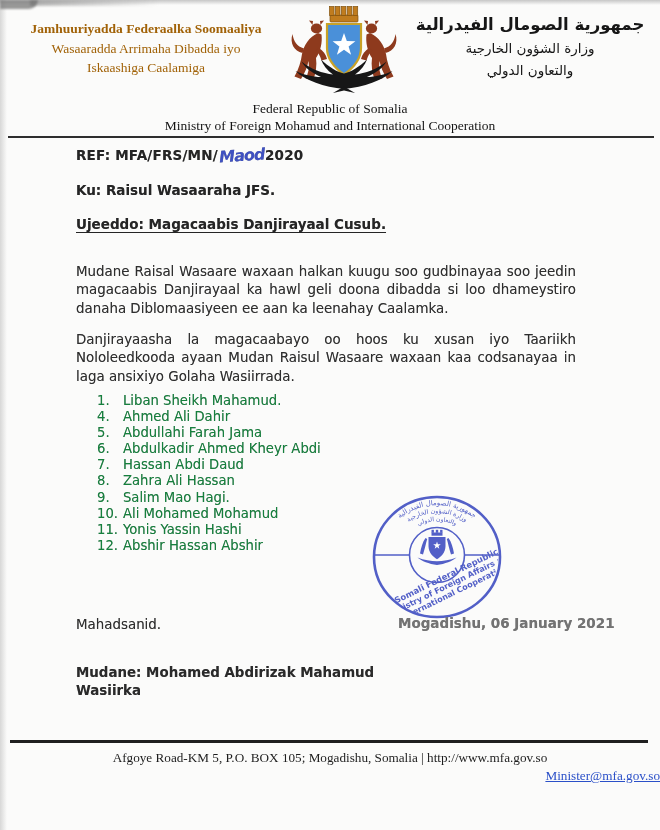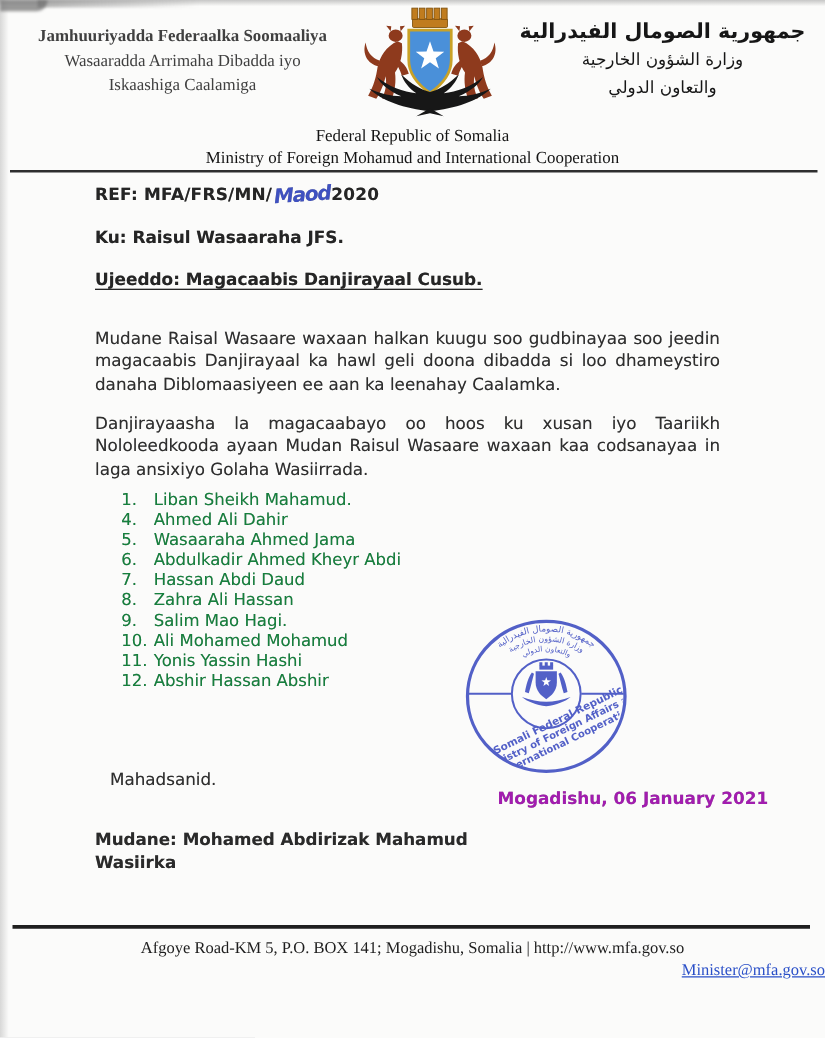--- a/index.html
+++ b/index.html
@@ -12,21 +12,21 @@
   .edge-top{position:absolute;left:0;top:0;width:660px;height:5px;
     background:linear-gradient(180deg,rgba(120,120,120,.4),rgba(255,255,255,0));}
   .edge-left{position:absolute;left:0;top:0;width:7px;height:830px;
     background:linear-gradient(90deg,rgba(110,110,110,.25),rgba(255,255,255,0));}
   .corner-tl{position:absolute;left:0;top:0;width:38px;height:9px;background:#777;
     opacity:.75;border-bottom-right-radius:10px;filter:blur(1.2px);}
   .streak-tl{position:absolute;left:30px;top:0;width:130px;height:6px;filter:blur(1px);
     background:linear-gradient(90deg,rgba(100,100,100,.45),rgba(130,130,130,0));}
   
   .hdr-left{position:absolute;left:14px;top:19px;width:264px;text-align:center;
-    font-family:"Liberation Serif",serif;font-size:13.5px;line-height:19.5px;color:#404040;}
+    font-family:"Liberation Serif",serif;font-size:13.5px;line-height:19.5px;color:#a16207;}
   .hdr-ar{position:absolute;right:4px;top:13px;width:252px;direction:rtl;text-align:center;
     color:#161616;}
   .hdr-ar .l1{font-size:16.5px;font-weight:bold;line-height:24px;}
   .hdr-ar .l2,.hdr-ar .l3{font-size:13.5px;line-height:22px;}
   .emblem{position:absolute;left:283px;top:3px;width:122px;height:100px;}
   .en-title{position:absolute;left:0;top:101px;width:660px;text-align:center;
     font-family:"Liberation Serif",serif;font-weight:normal;font-size:13.5px;color:#141414;}
   .en-sub{position:absolute;left:0;top:118px;width:660px;text-align:center;
     font-family:"Liberation Serif",serif;font-size:13.5px;color:#141414;}
   .hdr-rule{position:absolute;left:8px;top:136px;width:646px;height:2px;background:#2e2e2e;}
@@ -38,26 +38,26 @@
     display:inline-block;transform:rotate(-4deg) translateY(1px);padding:0 1px;}
   .ku{top:182px;}
   .subject{top:216px;text-decoration:underline;text-underline-offset:2.5px;text-align:right;}
   .para{position:absolute;left:76px;width:500px;font-size:13.4px;line-height:18.4px;
     text-align:justify;color:#2e2e2e;text-shadow:0 0 .4px rgba(40,40,40,.4);}
   .para1{top:263px;}
   .para2{top:331px;}
   .dlist{position:absolute;left:97px;top:393px;font-size:13.2px;line-height:16.1px;
     color:#15803d;text-shadow:0 0 .4px rgba(40,40,40,.4);}
   .dlist .num{display:inline-block;width:26px;}
-  .thanks{position:absolute;left:88px;top:617px;font-size:13.4px;color:#2e2e2e;
+  .thanks{position:absolute;left:76px;top:617px;font-size:13.4px;color:#2e2e2e;
     text-shadow:0 0 .4px rgba(40,40,40,.4);}
   .signer{position:absolute;left:76px;top:664px;font-size:13.4px;font-weight:bold;
     line-height:17.5px;color:#2a2a2a;text-shadow:0 0 .4px rgba(40,40,40,.4);}
-  .dateline{position:absolute;left:398px;top:631px;font-size:13.5px;font-weight:bold;
-    color:#a21caf;text-shadow:0 0 .4px rgba(40,40,40,.45);}
+  .dateline{position:absolute;left:398px;top:615px;font-size:13.5px;font-weight:bold;
+    color:#737373;text-shadow:0 0 .4px rgba(40,40,40,.45);}
   .stamp{position:absolute;left:369px;top:493px;width:136px;height:130px;}
   
   .ftr-rule{position:absolute;left:10px;top:740px;width:638px;height:3px;background:#1f1f1f;}
   .ftr-address{position:absolute;left:0;top:750px;width:660px;text-align:center;
     font-family:"Liberation Serif",serif;font-size:13.2px;color:#1d1d1d;}
   .ftr-email{position:absolute;left:0;top:768px;width:660px;text-align:right;
     font-family:"Liberation Serif",serif;font-size:13.2px;}
   .ftr-email span{color:#2b50c8;text-decoration:underline;cursor:pointer;}
   .b{font-weight:bold;}
 </style>
@@ -121,21 +121,21 @@
 
   <div class="body-line ku">Ku: Raisul Wasaaraha JFS.</div>
   <div class="body-line subject">Ujeeddo: Magacaabis Danjirayaal Cusub.</div>
 
   <div class="para para1">Mudane Raisal Wasaare waxaan halkan kuugu soo gudbinayaa soo jeedin magacaabis Danjirayaal ka hawl geli doona dibadda si loo dhameystiro danaha Diblomaasiyeen ee aan ka leenahay Caalamka.</div>
   <div class="para para2">Danjirayaasha la magacaabayo oo hoos ku xusan iyo Taariikh Nololeedkooda ayaan Mudan Raisul Wasaare waxaan kaa codsanayaa in laga ansixiyo Golaha Wasiirrada.</div>
 
   <div class="dlist">
     <div><span class="num">1.</span><span>Liban Sheikh Mahamud.</span></div>
     <div><span class="num">4.</span><span>Ahmed Ali Dahir</span></div>
-    <div><span class="num">5.</span><span>Wasaaraha Ahmed Jama</span></div>
+    <div><span class="num">5.</span><span>Abdullahi Farah Jama</span></div>
     <div><span class="num">6.</span><span>Abdulkadir Ahmed Kheyr Abdi</span></div>
     <div><span class="num">7.</span><span>Hassan Abdi Daud</span></div>
     <div><span class="num">8.</span><span>Zahra Ali Hassan</span></div>
     <div><span class="num">9.</span><span>Salim Mao Hagi.</span></div>
     <div><span class="num">10.</span><span>Ali Mohamed Mohamud</span></div>
     <div><span class="num">11.</span><span>Yonis Yassin Hashi</span></div>
     <div><span class="num">12.</span><span>Abshir Hassan Abshir</span></div>
   </div>
 
   <div class="stamp">
@@ -178,16 +178,16 @@
 
   <div class="dateline">Mogadishu, 06 January 2021</div>
   <div class="thanks">Mahadsanid.</div>
 
   <div class="signer">
     <div>Mudane: Mohamed Abdirizak Mahamud</div>
     <div>Wasiirka</div>
   </div>
 
   <div class="ftr-rule"></div>
-  <div class="ftr-address">Afgoye Road-KM 5, P.O. BOX 141; Mogadishu, Somalia | http://www.mfa.gov.so</div>
+  <div class="ftr-address">Afgoye Road-KM 5, P.O. BOX 105; Mogadishu, Somalia | http://www.mfa.gov.so</div>
   <div class="ftr-email"><span>Minister@mfa.gov.so</span></div>
 
 </div>
 
 </body></html>

